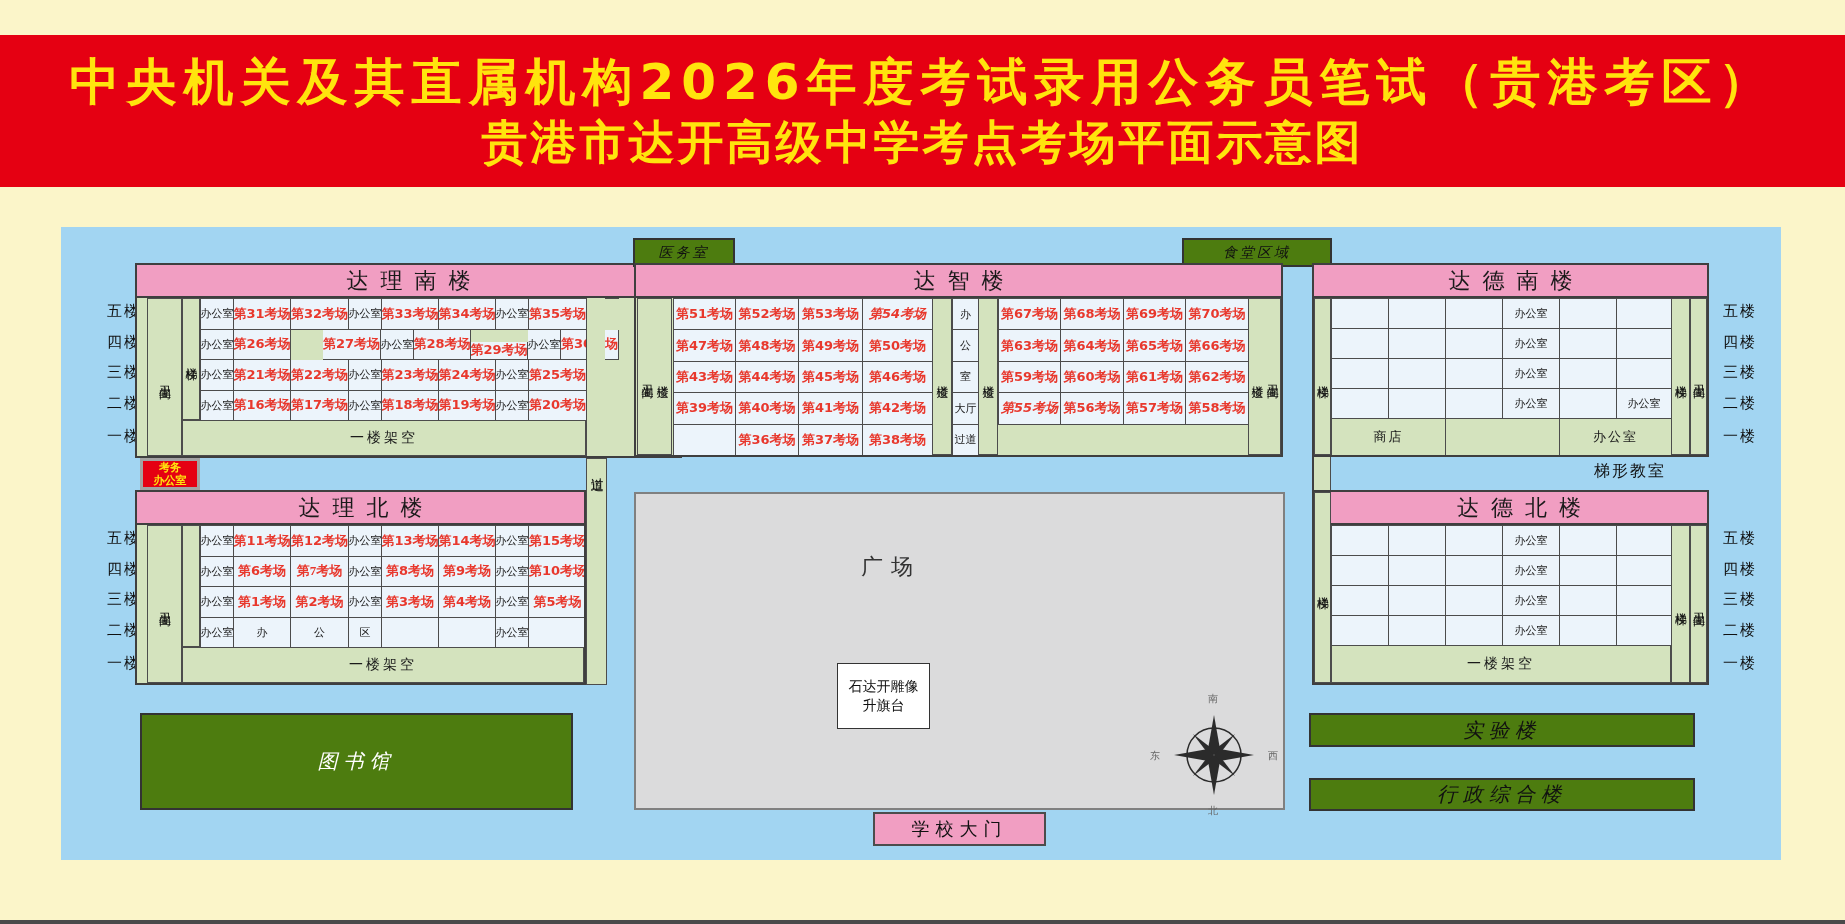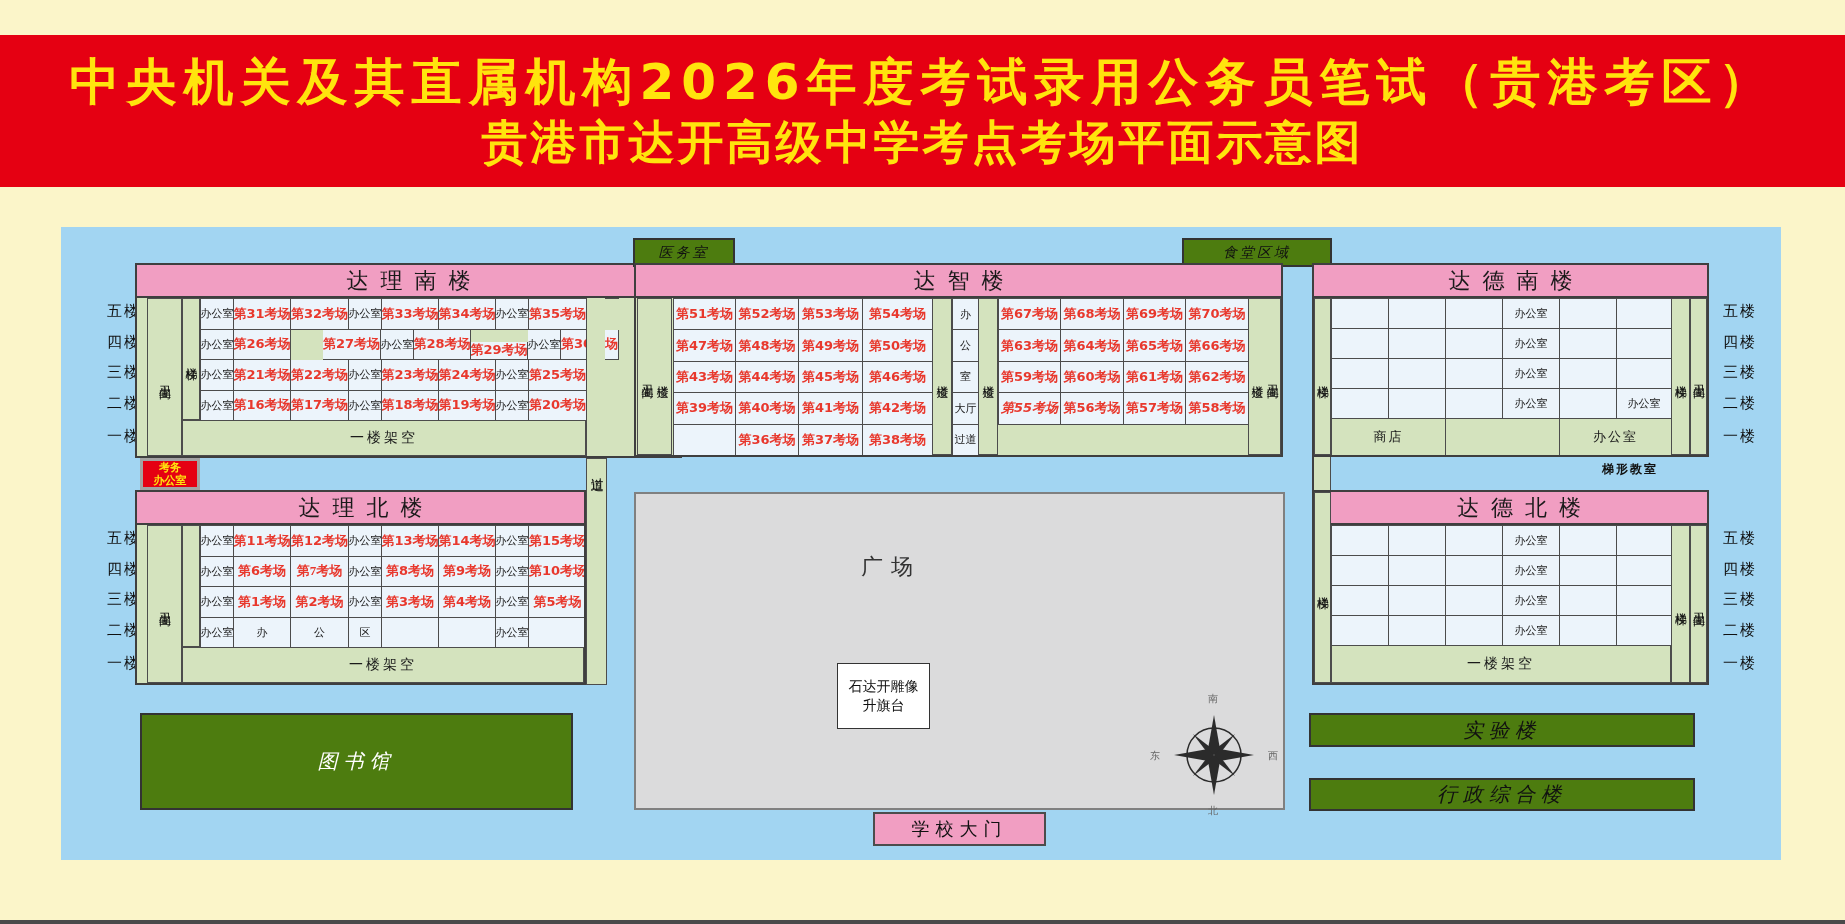--- a/index.html
+++ b/index.html
@@ -65,21 +65,21 @@
           box-sizing:border-box;border:1px solid #333;display:flex;flex-direction:column;
           align-items:center;justify-content:center;font-size:14px;line-height:19px;color:#111;}
   .compass{position:absolute;left:528px;top:211px;width:100px;height:100px;}
   .compass .cdir{position:absolute;font-size:10px;color:#666;}
   .cdir.n{top:-13px;left:44px;} .cdir.s{bottom:-13px;left:44px;}
   .cdir.e{left:-14px;top:44px;} .cdir.w{right:-14px;top:44px;}
 
   .gate{position:absolute;left:873px;top:812px;width:173px;height:34px;background:#F19EC2;
         box-sizing:border-box;border:2px solid #4c4c4c;display:flex;align-items:center;
         justify-content:center;font-size:18px;letter-spacing:6px;color:#111;}
-  .trapz{position:absolute;left:1560px;top:461px;width:140px;text-align:center;font-size:12px;letter-spacing:2px;color:#111;font-weight:bold;}
+  .trapz{position:absolute;left:1560px;top:461px;width:140px;text-align:center;font-size:16px;letter-spacing:2px;color:#111;}
 
   
   #dali-south{left:135px;top:263px;width:547px;height:195px;}
   #dali-north{left:135px;top:490px;width:451px;height:195px;}
   #dazhi{left:634px;top:263px;width:649px;height:194px;}
   #dade-south{left:1312px;top:263px;width:397px;height:194px;}
   #dade-north{left:1312px;top:490px;width:397px;height:195px;}
 </style>
 </head>
 <body>
@@ -233,21 +233,21 @@
     <div class="body">
       <div class="vcell" style="left:1px;top:0;width:35px;height:157px;">
         <span class="vtext">卫生间</span>
         <span class="vtext">楼道</span>
       </div>
       <div class="grid" style="left:37px;top:0;">
           <div class="grow" style="height: 31.4px;">
             <div class="gcell exam" style="width: 62px;">第51考场</div>
             <div class="gcell exam" style="width: 63px;">第52考场</div>
             <div class="gcell exam" style="width: 64px;">第53考场</div>
-            <div class="gcell exam" style="width: 70px;">第54考场</div>
+            <div class="gcell exam" style="width: 70px; font-style: italic;">第54考场</div>
           </div>
           <div class="grow" style="height: 31.4px;">
             <div class="gcell exam" style="width: 62px;">第47考场</div>
             <div class="gcell exam" style="width: 63px;">第48考场</div>
             <div class="gcell exam" style="width: 64px;">第49考场</div>
             <div class="gcell exam" style="width: 70px;">第50考场</div>
           </div>
           <div class="grow" style="height: 31.4px;">
             <div class="gcell exam" style="width: 62px;">第43考场</div>
             <div class="gcell exam" style="width: 63px;">第44考场</div>

